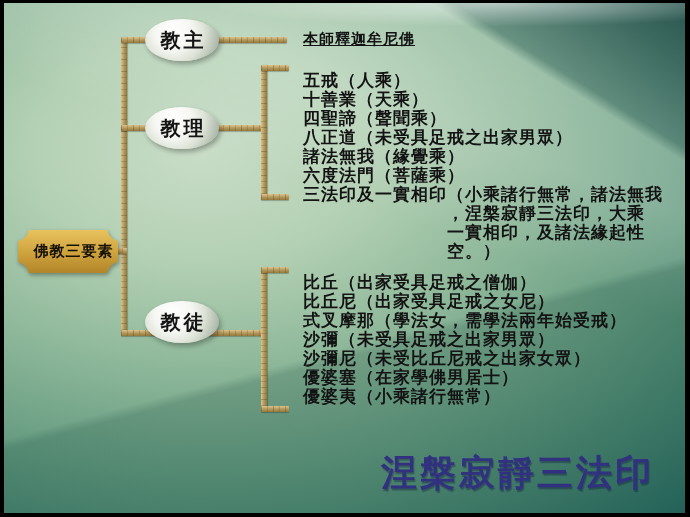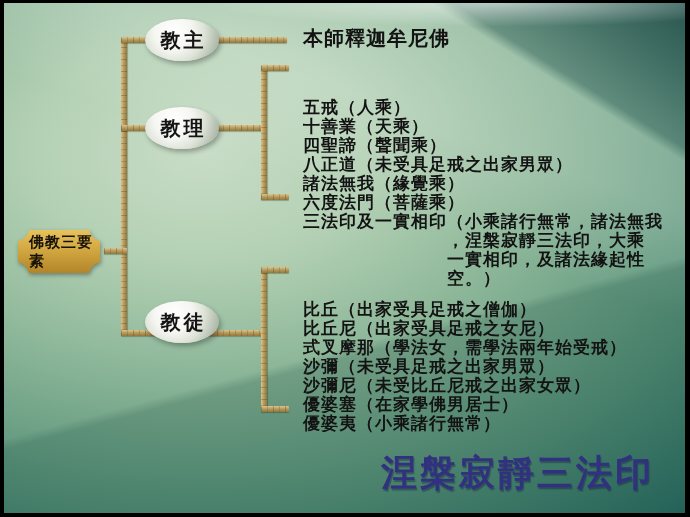--- a/index.html
+++ b/index.html
@@ -56,41 +56,41 @@
     box-shadow: 2px 3px 5px rgba(0,0,0,0.30);
     display: flex; align-items: center; justify-content: center;
     color: #141414; font-weight: 700; font-size: 20px; letter-spacing: 3px;
     padding-left: 3px;
     z-index: 3;
   }
   
   .plaque-wrap { position: absolute; left: 14px; top: 227px; z-index: 3;
     filter: drop-shadow(1px 2px 2px rgba(0,0,0,0.35)); }
   .plaque {
-    width: 82px; height: 43px;
+    width: 100px; height: 43px;
     background: linear-gradient(180deg, #e8c25e 0%, #cda23c 55%, #b2852a 100%);
     clip-path: polygon(
       11px 0, calc(100% - 11px) 0,
       calc(100% - 9px) 5px, calc(100% - 5px) 9px, 100% 11px,
       100% calc(100% - 11px),
       calc(100% - 5px) calc(100% - 9px), calc(100% - 9px) calc(100% - 5px),
       calc(100% - 11px) 100%, 11px 100%,
       9px calc(100% - 5px), 5px calc(100% - 9px), 0 calc(100% - 11px),
       0 11px, 5px 9px, 9px 5px);
     display: flex; align-items: center; justify-content: center;
     color: #161106; font-weight: 700; font-size: 15px; letter-spacing: 1px; padding-left: 11px;
   }
   
   .label-text {
     position: absolute; color: #131313; font-weight: 600;
-    font-size: 20px; line-height: 19px; letter-spacing: 1px;
-    white-space: nowrap; z-index: 2;
+    font-size: 15px; line-height: 19px; letter-spacing: 1px;
+    white-space: nowrap; z-index: 2; text-decoration: underline;
   }
   .list { position: absolute; color: #131313; font-weight: 600;
-    font-size: 17px; line-height: 19px; letter-spacing: 1px; z-index: 2; margin-top: 27px; }
+    font-size: 17px; line-height: 19px; letter-spacing: 1px; z-index: 2; }
   .list .row { white-space: nowrap; }
   .list .row-wrap { display: flex; white-space: nowrap; }
   .list .note { white-space: pre-line; }
   .caption {
     position: absolute; left: 377px; top: 446px;
     font-size: 36px; font-weight: 700; letter-spacing: 3px;
     color: #31317f; white-space: nowrap;
     text-shadow: 1px 2px 1px rgba(15,15,60,0.35);
     z-index: 2;
   }

